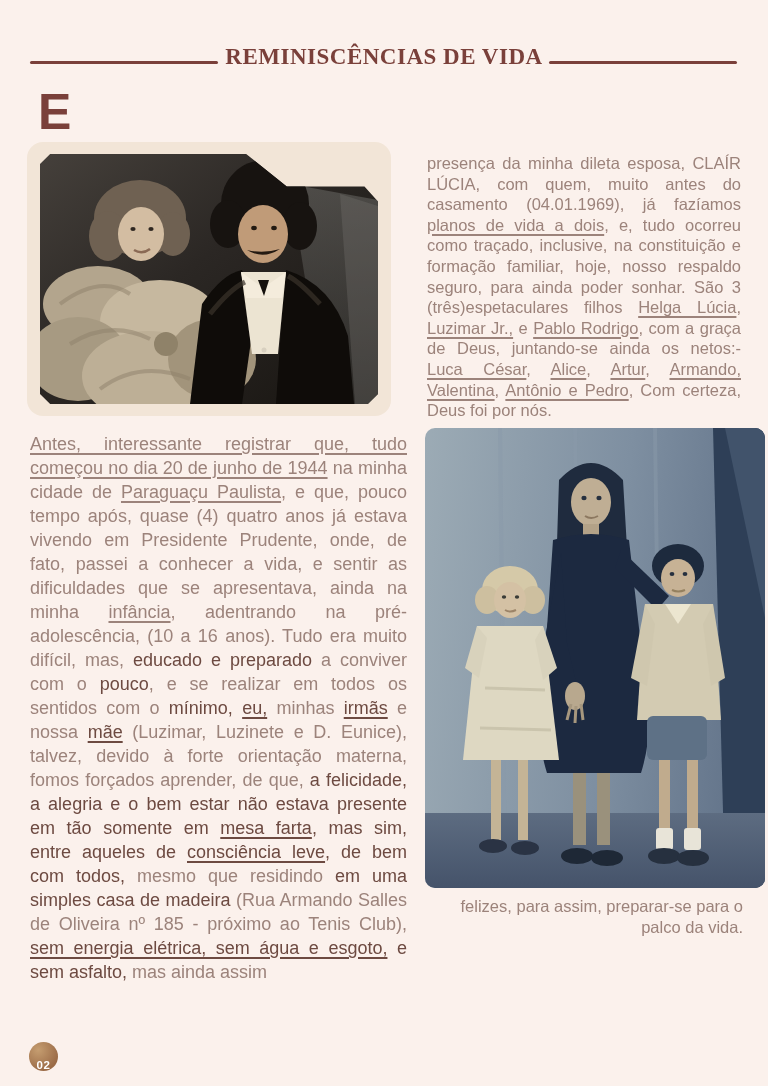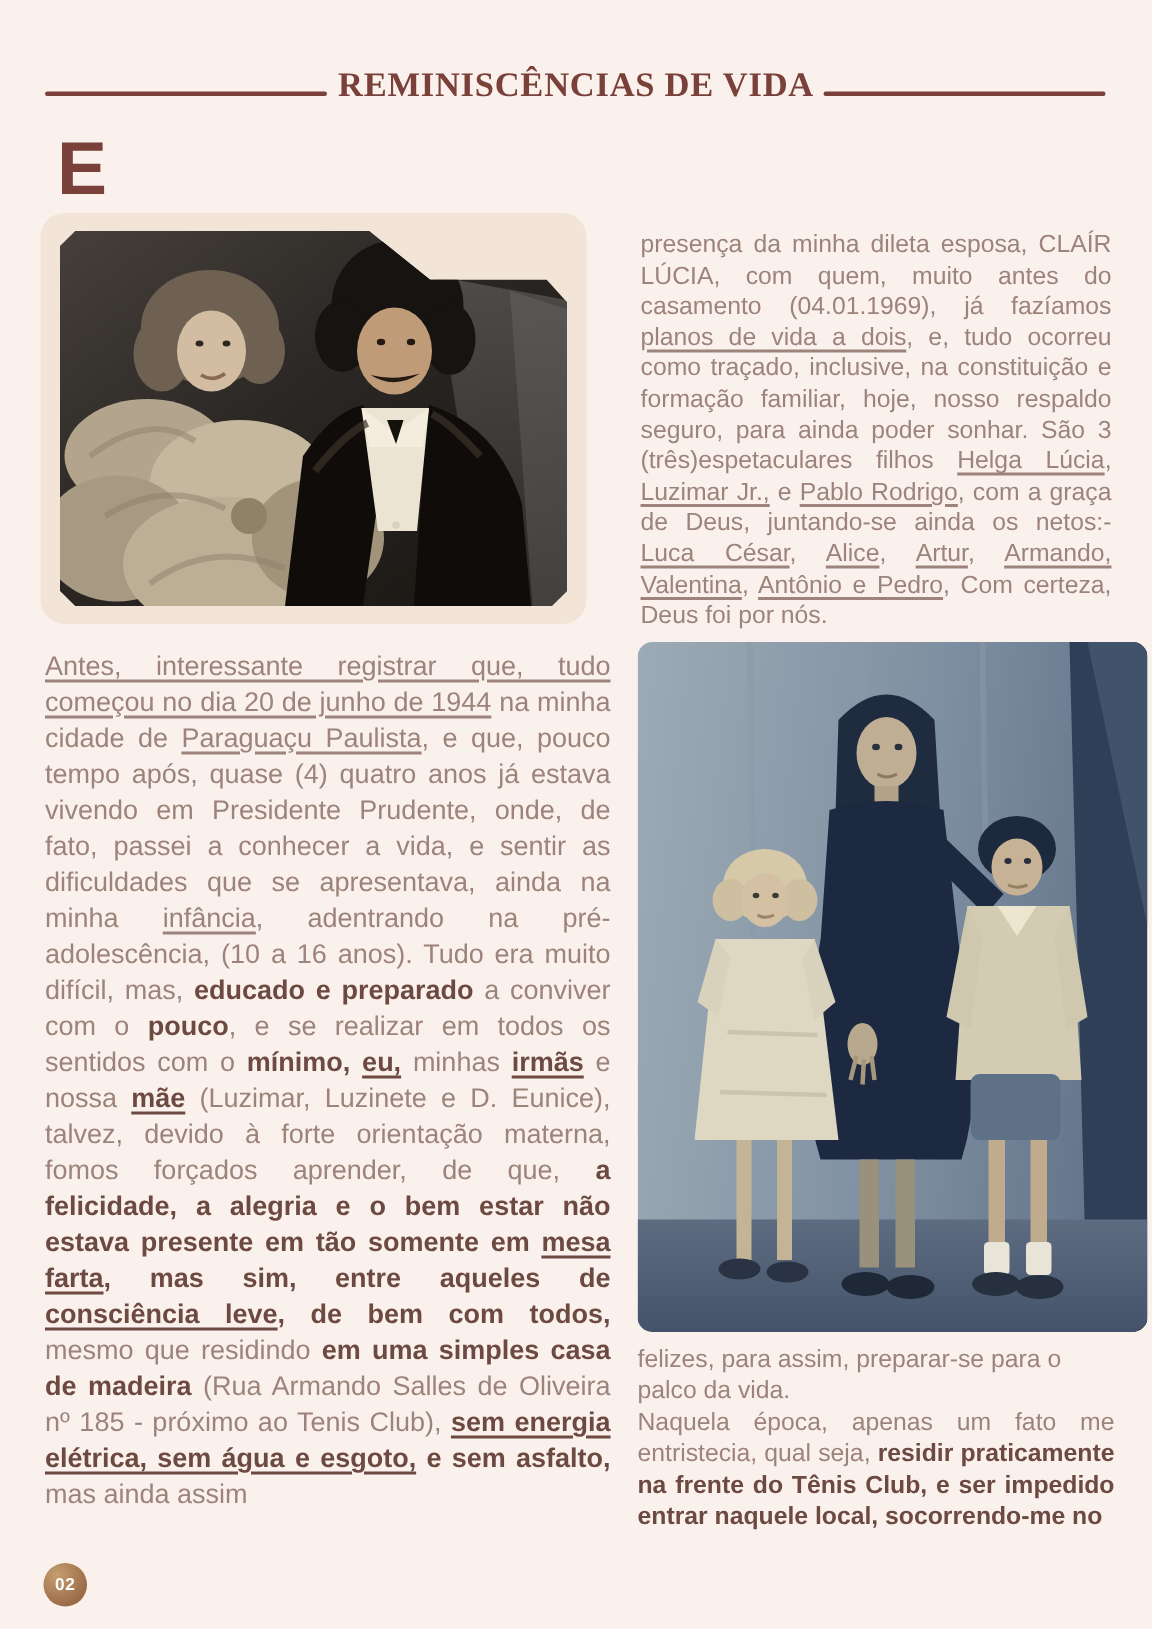--- a/index.html
+++ b/index.html
@@ -11,21 +11,21 @@
     --badge:#9a6a46;
   }
   html,body{margin:0;padding:0;background:var(--background);}
   .page{
     position:relative;width:768px;height:1086px;margin:0 auto;
     background:var(--background);
     font-family:"Liberation Sans",sans-serif;
     color:var(--body-text);
     overflow:hidden;
   }
-  p{margin:0;}
+  p{margin:0;text-align:right;}
   .title-line{position:absolute;top:61px;height:3px;background:var(--accent);border-radius:2px;}
   .title-line.left{left:30px;width:188px;}
   .title-line.right{left:549px;width:188px;}
   .page-title{
     position:absolute;top:44px;left:0;right:0;text-align:center;
     font-family:"Liberation Serif",serif;font-weight:bold;
     font-size:23px;letter-spacing:0.5px;color:var(--accent);
   }
   .intro{
     position:absolute;left:38px;top:90px;width:703px;
@@ -55,27 +55,27 @@
   }
   .photo2{
     position:absolute;left:425px;top:428px;width:340px;height:460px;
     border-radius:10px;overflow:hidden;
   }
   .col-bottom{
     position:absolute;left:425px;top:896px;width:318px;
     font-size:16.5px;line-height:21px;
   }
   .col-bottom .just{text-align:justify;}
-  .b{font-weight:bold;color:var(--bold-text);}
+  .b{font-weight:normal;color:var(--bold-text);}
   .u{text-decoration:underline;text-decoration-thickness:1.5px;text-underline-offset:3px;}
   .badge{
     position:absolute;left:29px;top:1042px;width:29px;height:29px;border-radius:50%;
     background:radial-gradient(circle at 32% 28%,#c59d70,var(--badge) 75%);
     color:#fff;font-size:11.5px;font-weight:bold;
-    display:flex;align-items:center;justify-content:center;letter-spacing:0.5px;
+    display:flex;align-items:flex-end;justify-content:center;letter-spacing:0.5px;
   }
 </style>
 </head>
 <body>
 
 <div class="page">
 
   <div class="title-line left"></div>
   <div class="page-title">REMINISCÊNCIAS DE VIDA</div>
   <div class="title-line right"></div>
@@ -207,20 +207,19 @@
         <rect x="231" y="400" width="17" height="22" rx="3" fill="#e8e4d8"></rect>
         <rect x="259" y="400" width="17" height="22" rx="3" fill="#e8e4d8"></rect>
         <ellipse cx="239" cy="428" rx="16" ry="8" fill="#26303f"></ellipse>
         <ellipse cx="268" cy="430" rx="16" ry="8" fill="#26303f"></ellipse>
       </g>
     </svg>
   </div>
 
   <div class="col-bottom">
     <p><span>felizes, para assim, preparar-se para o palco da vida.</span></p>
-    <p class="just"><span>Naquela época, apenas um fato me entristecia, qual seja, </span><span class="b">residir praticamente na frente do Tênis Club, e ser impedido entrar naquele local, socorrendo-me no</span></p>
   </div>
 
   <div class="badge">
     <span>02</span>
   </div>
 
 </div>
 
 </body></html>

